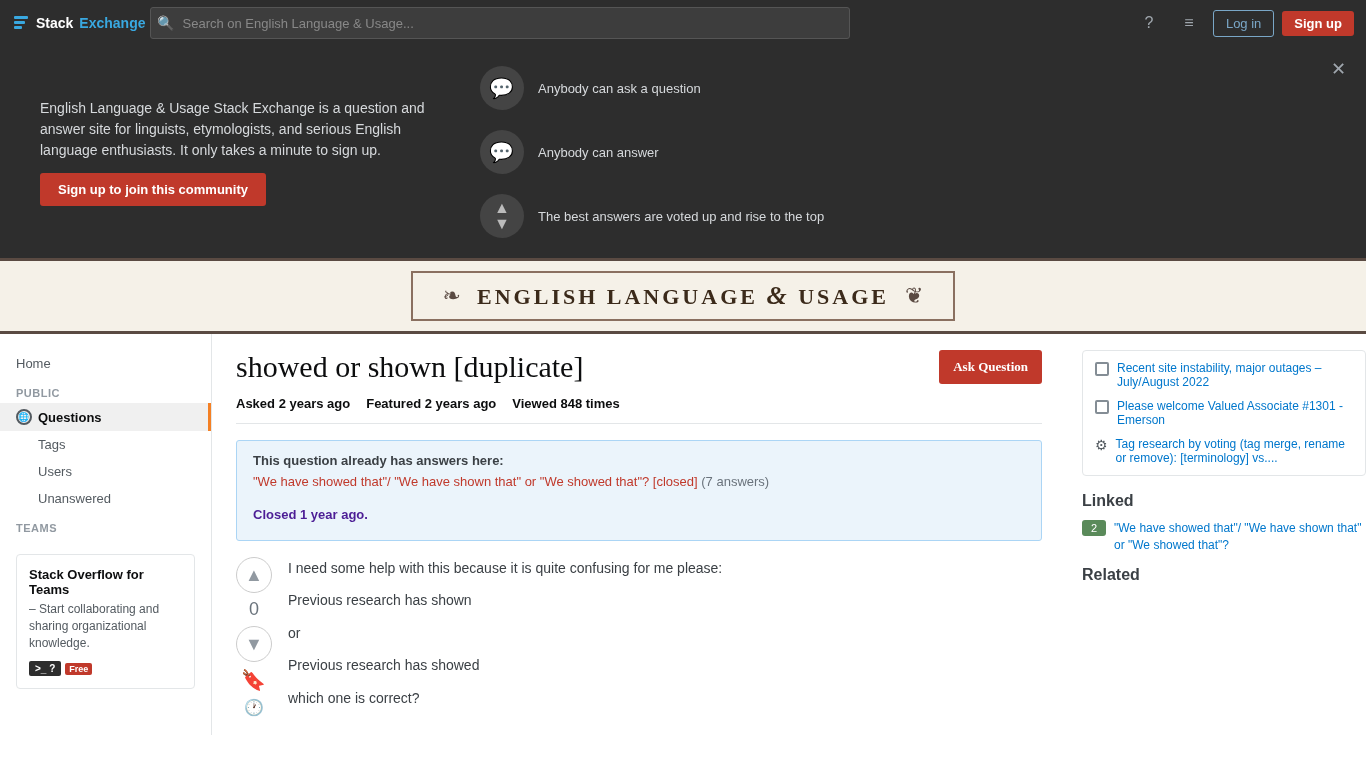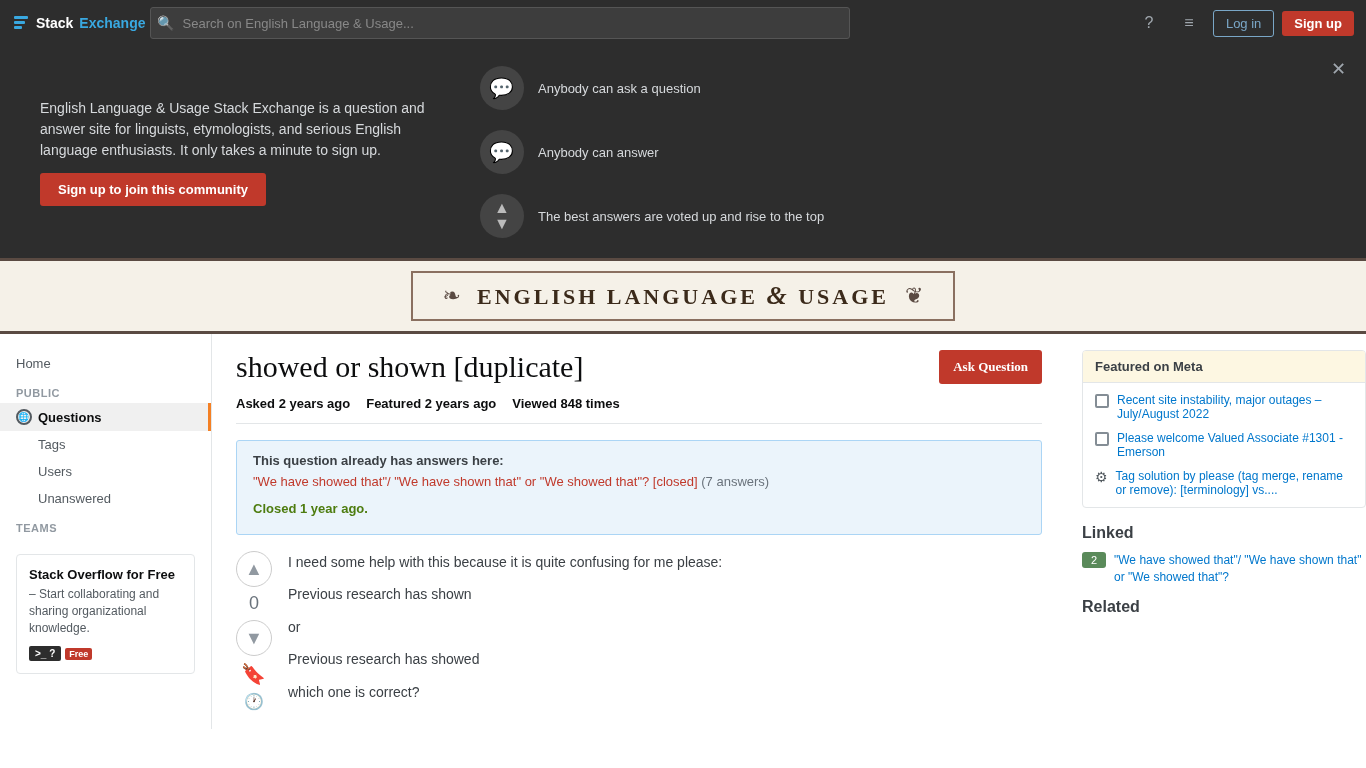--- a/index.html
+++ b/index.html
@@ -319,21 +319,21 @@
     .duplicate-notice {
       background: #ebf4fb;
       border: 1px solid #abd5f5;
       border-radius: 3px;
       padding: 12px 16px;
       margin-bottom: 16px;
     }
     .duplicate-notice p { margin-bottom: 6px; font-weight: bold; }
     .duplicate-link { color: #c0392b; text-decoration: none; }
     .duplicate-answers { color: #6a737c; font-size: 13px; }
-    .closed-notice { color: #4d7c0f; font-size: 13px; margin-top: 12px; }
+    .closed-notice { color: #4c1d95; font-size: 13px; margin-top: 18px; }
 
     
     .question-body {
       display: flex;
       gap: 16px;
     }
     .vote-column {
       display: flex;
       flex-direction: column;
       align-items: center;
@@ -535,21 +535,21 @@
       <span>Tags</span>
     </div>
     <div class="sidebar-item" style="padding-left:38px;">
       <span>Users</span>
     </div>
     <div class="sidebar-item" style="padding-left:38px;">
       <span>Unanswered</span>
     </div>
     <div class="sidebar-section-label">TEAMS</div>
     <div class="teams-box">
-      <div class="teams-title">Stack Overflow for Free</div>
+      <div class="teams-title">Stack Overflow for Teams</div>
       <div class="teams-desc">– Start collaborating and sharing organizational knowledge.</div>
       <div class="teams-preview">
         <span class="teams-badge">&gt;_ ?</span>
         <span class="teams-free-badge">Free</span>
       </div>
     </div>
   </div>
 
   <div class="main-content">
     <div class="question-header">
@@ -588,33 +588,32 @@
         <p>Previous research has shown</p>
         <p>or</p>
         <p>Previous research has showed</p>
         <p>which one is correct?</p>
       </div>
     </div>
   </div>
 
   <div class="right-sidebar">
     <div class="sidebar-widget">
-      <div class="widget-header">Featured on Meta</div>
       <div class="widget-body">
         <div class="widget-item">
           <div class="widget-item-icon meta"></div>
           <a href="#">Recent site instability, major outages – July/August 2022</a>
         </div>
         <div class="widget-item">
           <div class="widget-item-icon meta"></div>
           <a href="#">Please welcome Valued Associate #1301 - Emerson</a>
         </div>
         <div class="widget-item">
           <div style="font-size:14px;flex-shrink:0;">⚙</div>
-          <a href="#">Tag solution by please (tag merge, rename or remove): [terminology] vs....</a>
+          <a href="#">Tag research by voting (tag merge, rename or remove): [terminology] vs....</a>
         </div>
       </div>
     </div>
 
     <div class="section-title">Linked</div>
     <div class="linked-item">
       <span class="linked-score">2</span>
       <a href="#" class="linked-title">"We have showed that"/ "We have shown that" or "We showed that"?</a>
     </div>
 

